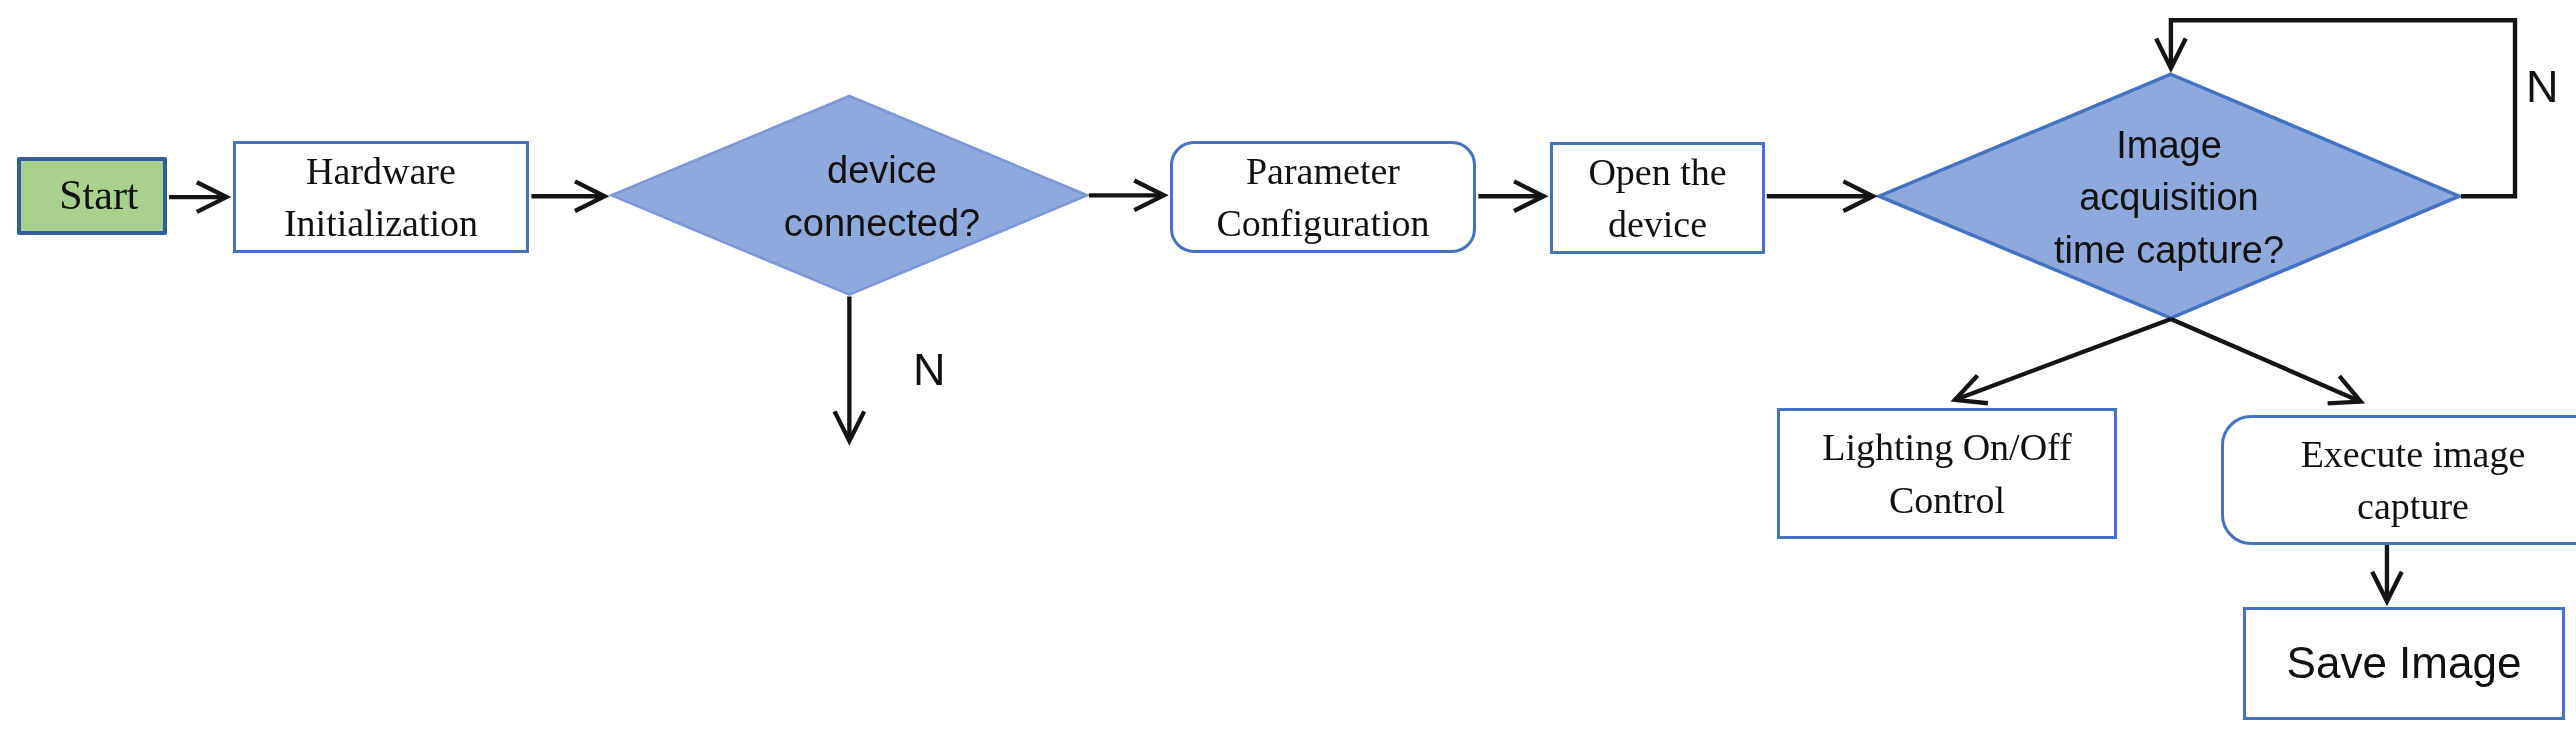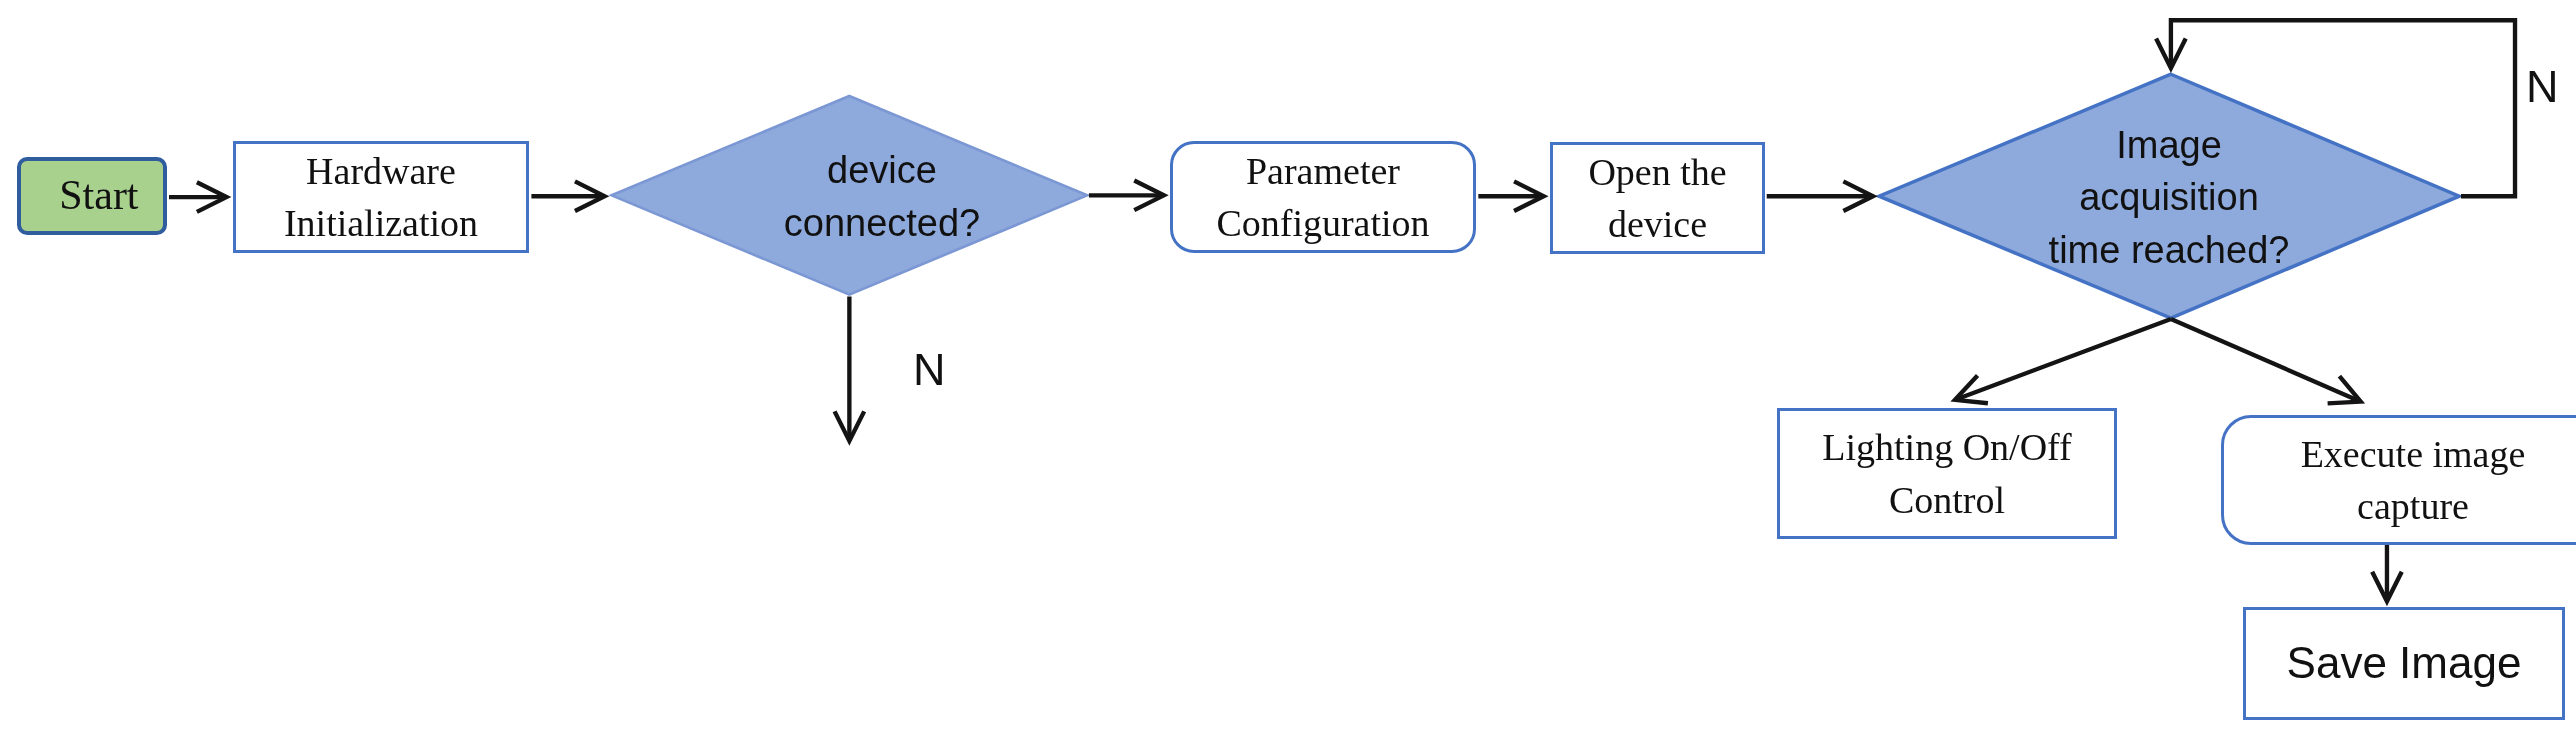--- a/index.html
+++ b/index.html
@@ -9,21 +9,21 @@
   }
   html,body{margin:0;padding:0;background:#ffffff;}
   .stage{position:relative;width:2576px;height:740px;background:#ffffff;overflow:hidden;
          font-family:"Liberation Serif",serif;color:var(--text);}
   svg.wires{position:absolute;left:0;top:0;}
   .node{position:absolute;box-sizing:border-box;display:flex;align-items:center;justify-content:center;
         text-align:center;background:var(--box-fill);border:3.5px solid var(--box-border);}
   .lbl{white-space:pre-line;line-height:1.38;}
   .serif-lbl{font-family:"Liberation Serif",serif;font-size:38px;}
   .sans-lbl{font-family:"Liberation Sans",sans-serif;font-size:38px;}
-  .terminator{background:var(--start-fill);border:4.4px solid var(--start-border);border-radius:10px;
+  .terminator{background:var(--start-fill);border:4.4px solid var(--start-border);border-radius:2px;
               font-size:42px;padding-left:13px;}
   .decision-label{position:absolute;display:flex;align-items:center;justify-content:center;
                   text-align:center;background:transparent;border:none;}
   .edge-label{position:absolute;font-family:"Liberation Sans",sans-serif;font-size:45px;font-weight:500;
               color:var(--text);}
   .shape-line{stroke:var(--line);stroke-width:5;fill:none;}
   .d1{fill:var(--diamond-fill);stroke:#7b97d4;stroke-width:3;}
   .d2{fill:var(--diamond-fill);stroke:var(--diamond-border);stroke-width:4;}
   #arrow path{stroke:var(--line);fill:none;stroke-width:5;}
 </style>
@@ -90,21 +90,21 @@
   </div>
 
   <div class="decision-label sans-lbl" style="left:644px;top:105px;width:476px;height:183px;">
     <span class="lbl">device
 connected?</span>
   </div>
 
   <div class="decision-label sans-lbl" style="left:1879px;top:85px;width:580px;height:225px;">
     <span class="lbl">Image
 acquisition
-time reached?</span>
+time capture?</span>
   </div>
 
   <div class="edge-label" style="left:913px;top:344px;">N</div>
 
   <div class="edge-label" style="left:2526px;top:61px;">N</div>
 
 </div>
 
 
 </body></html>

